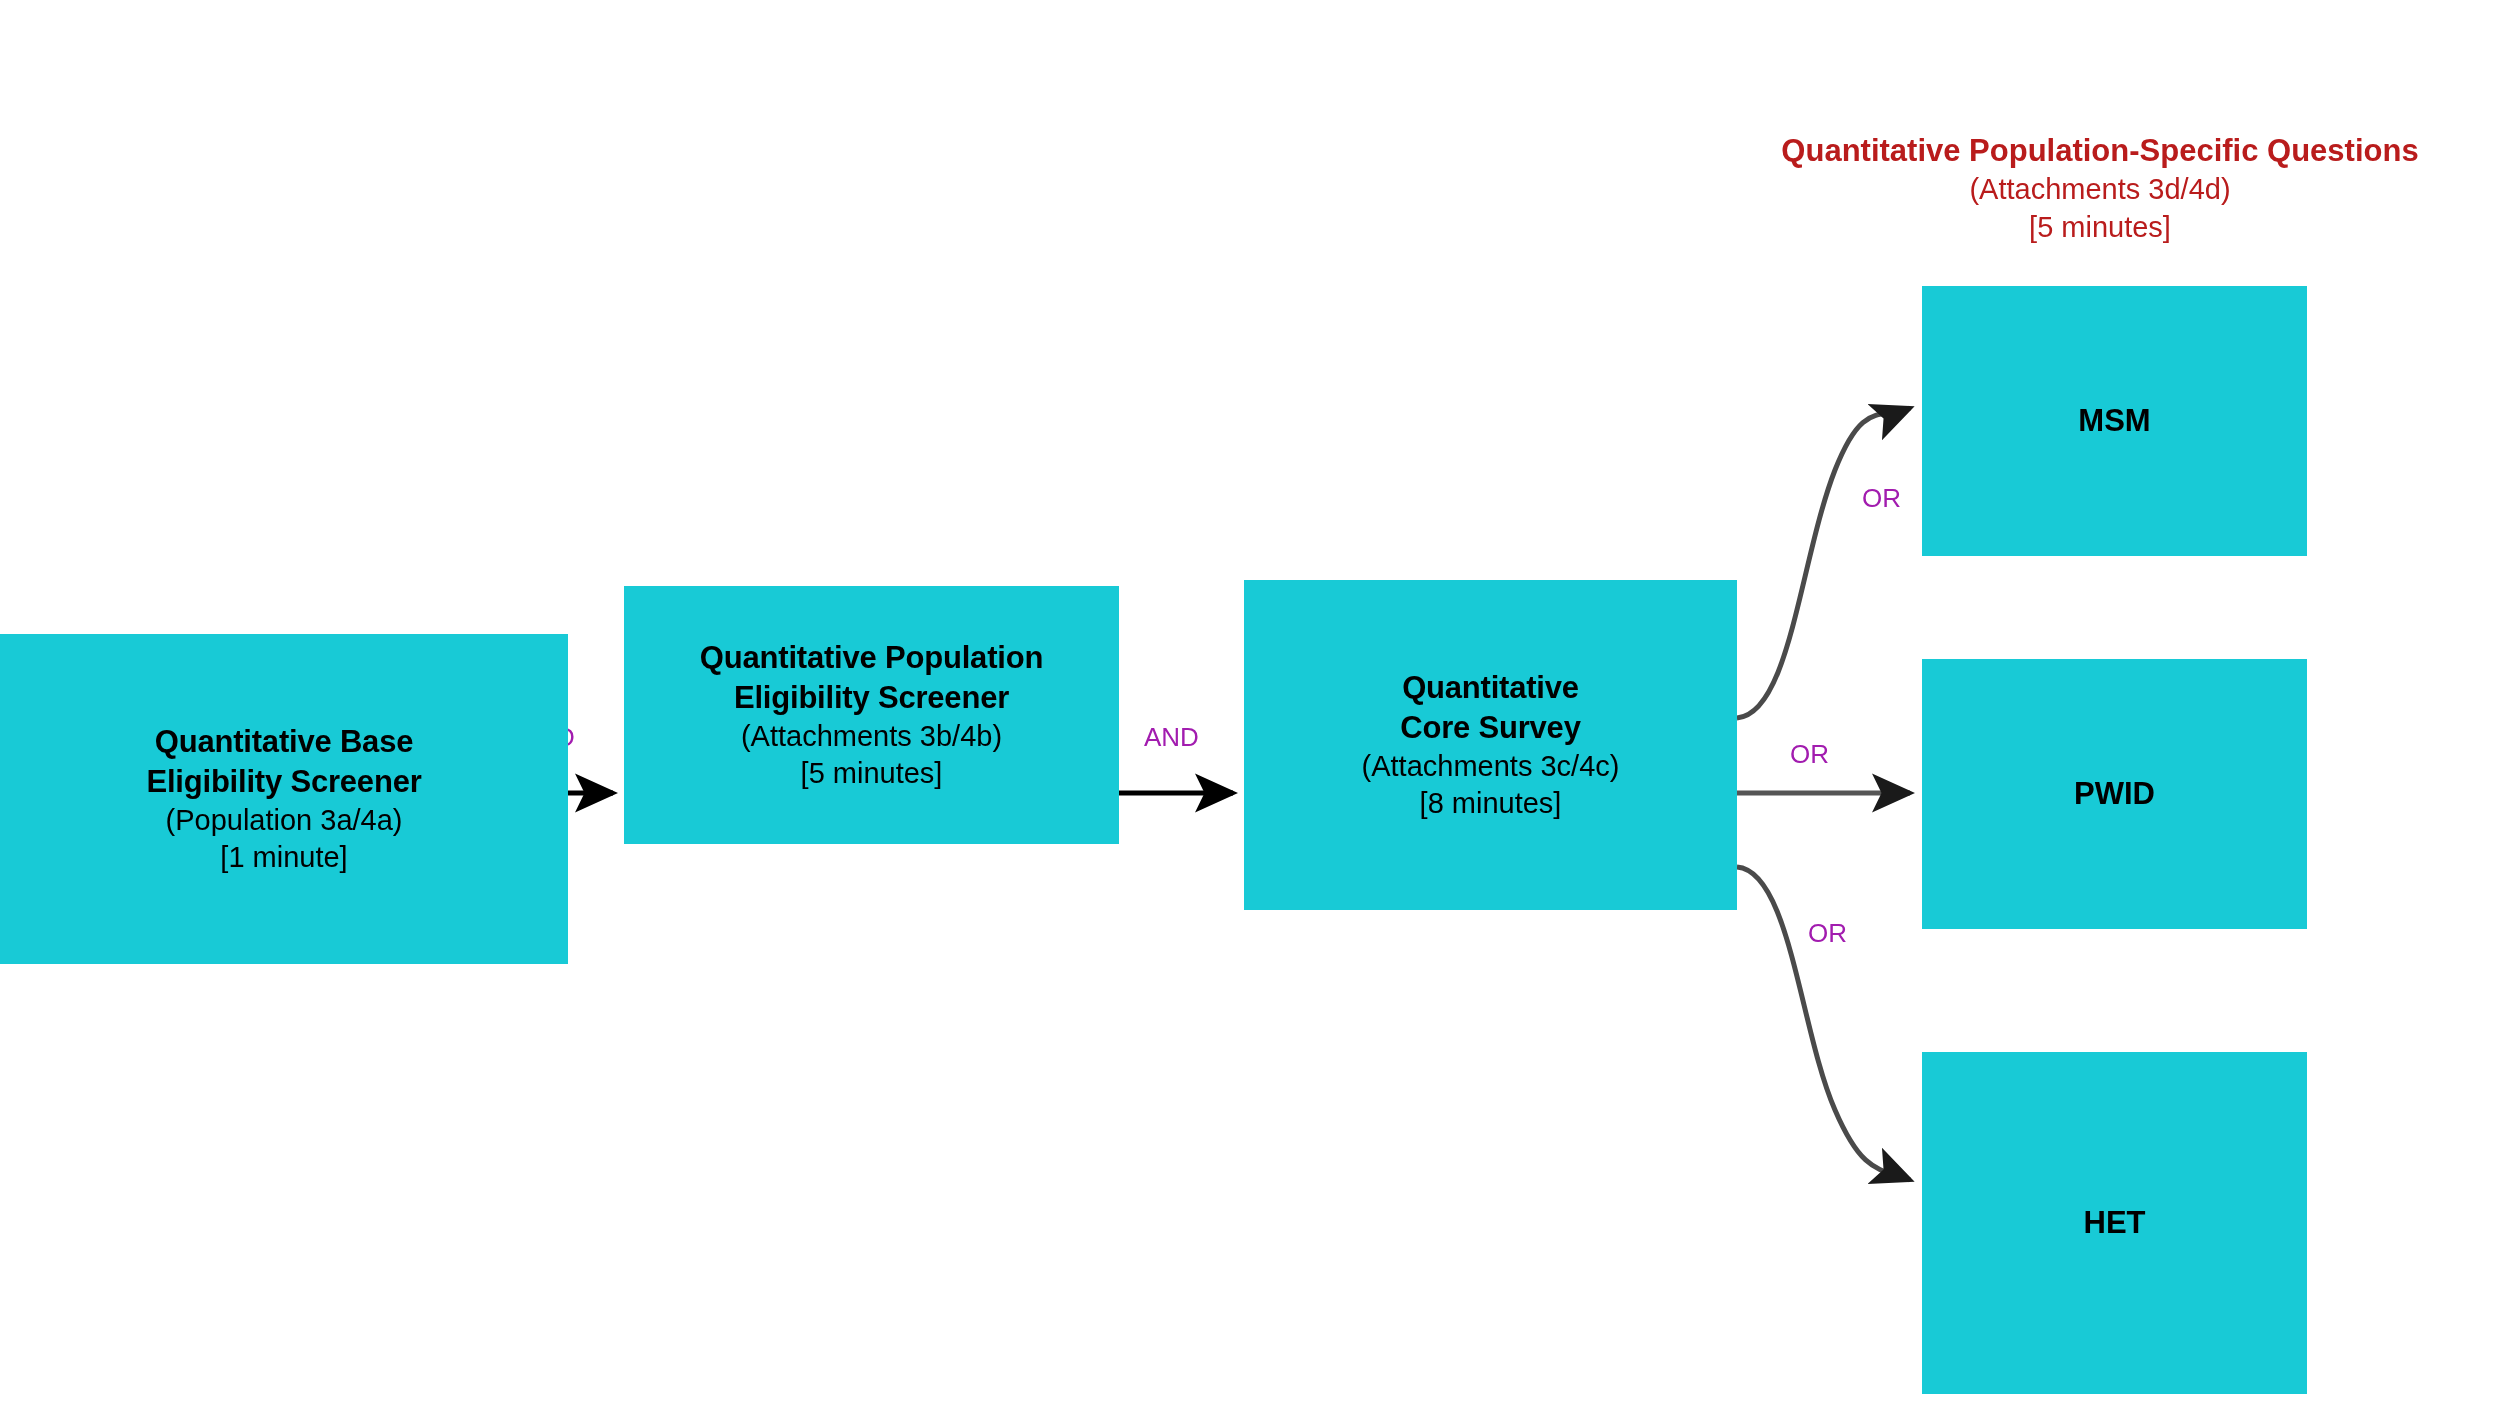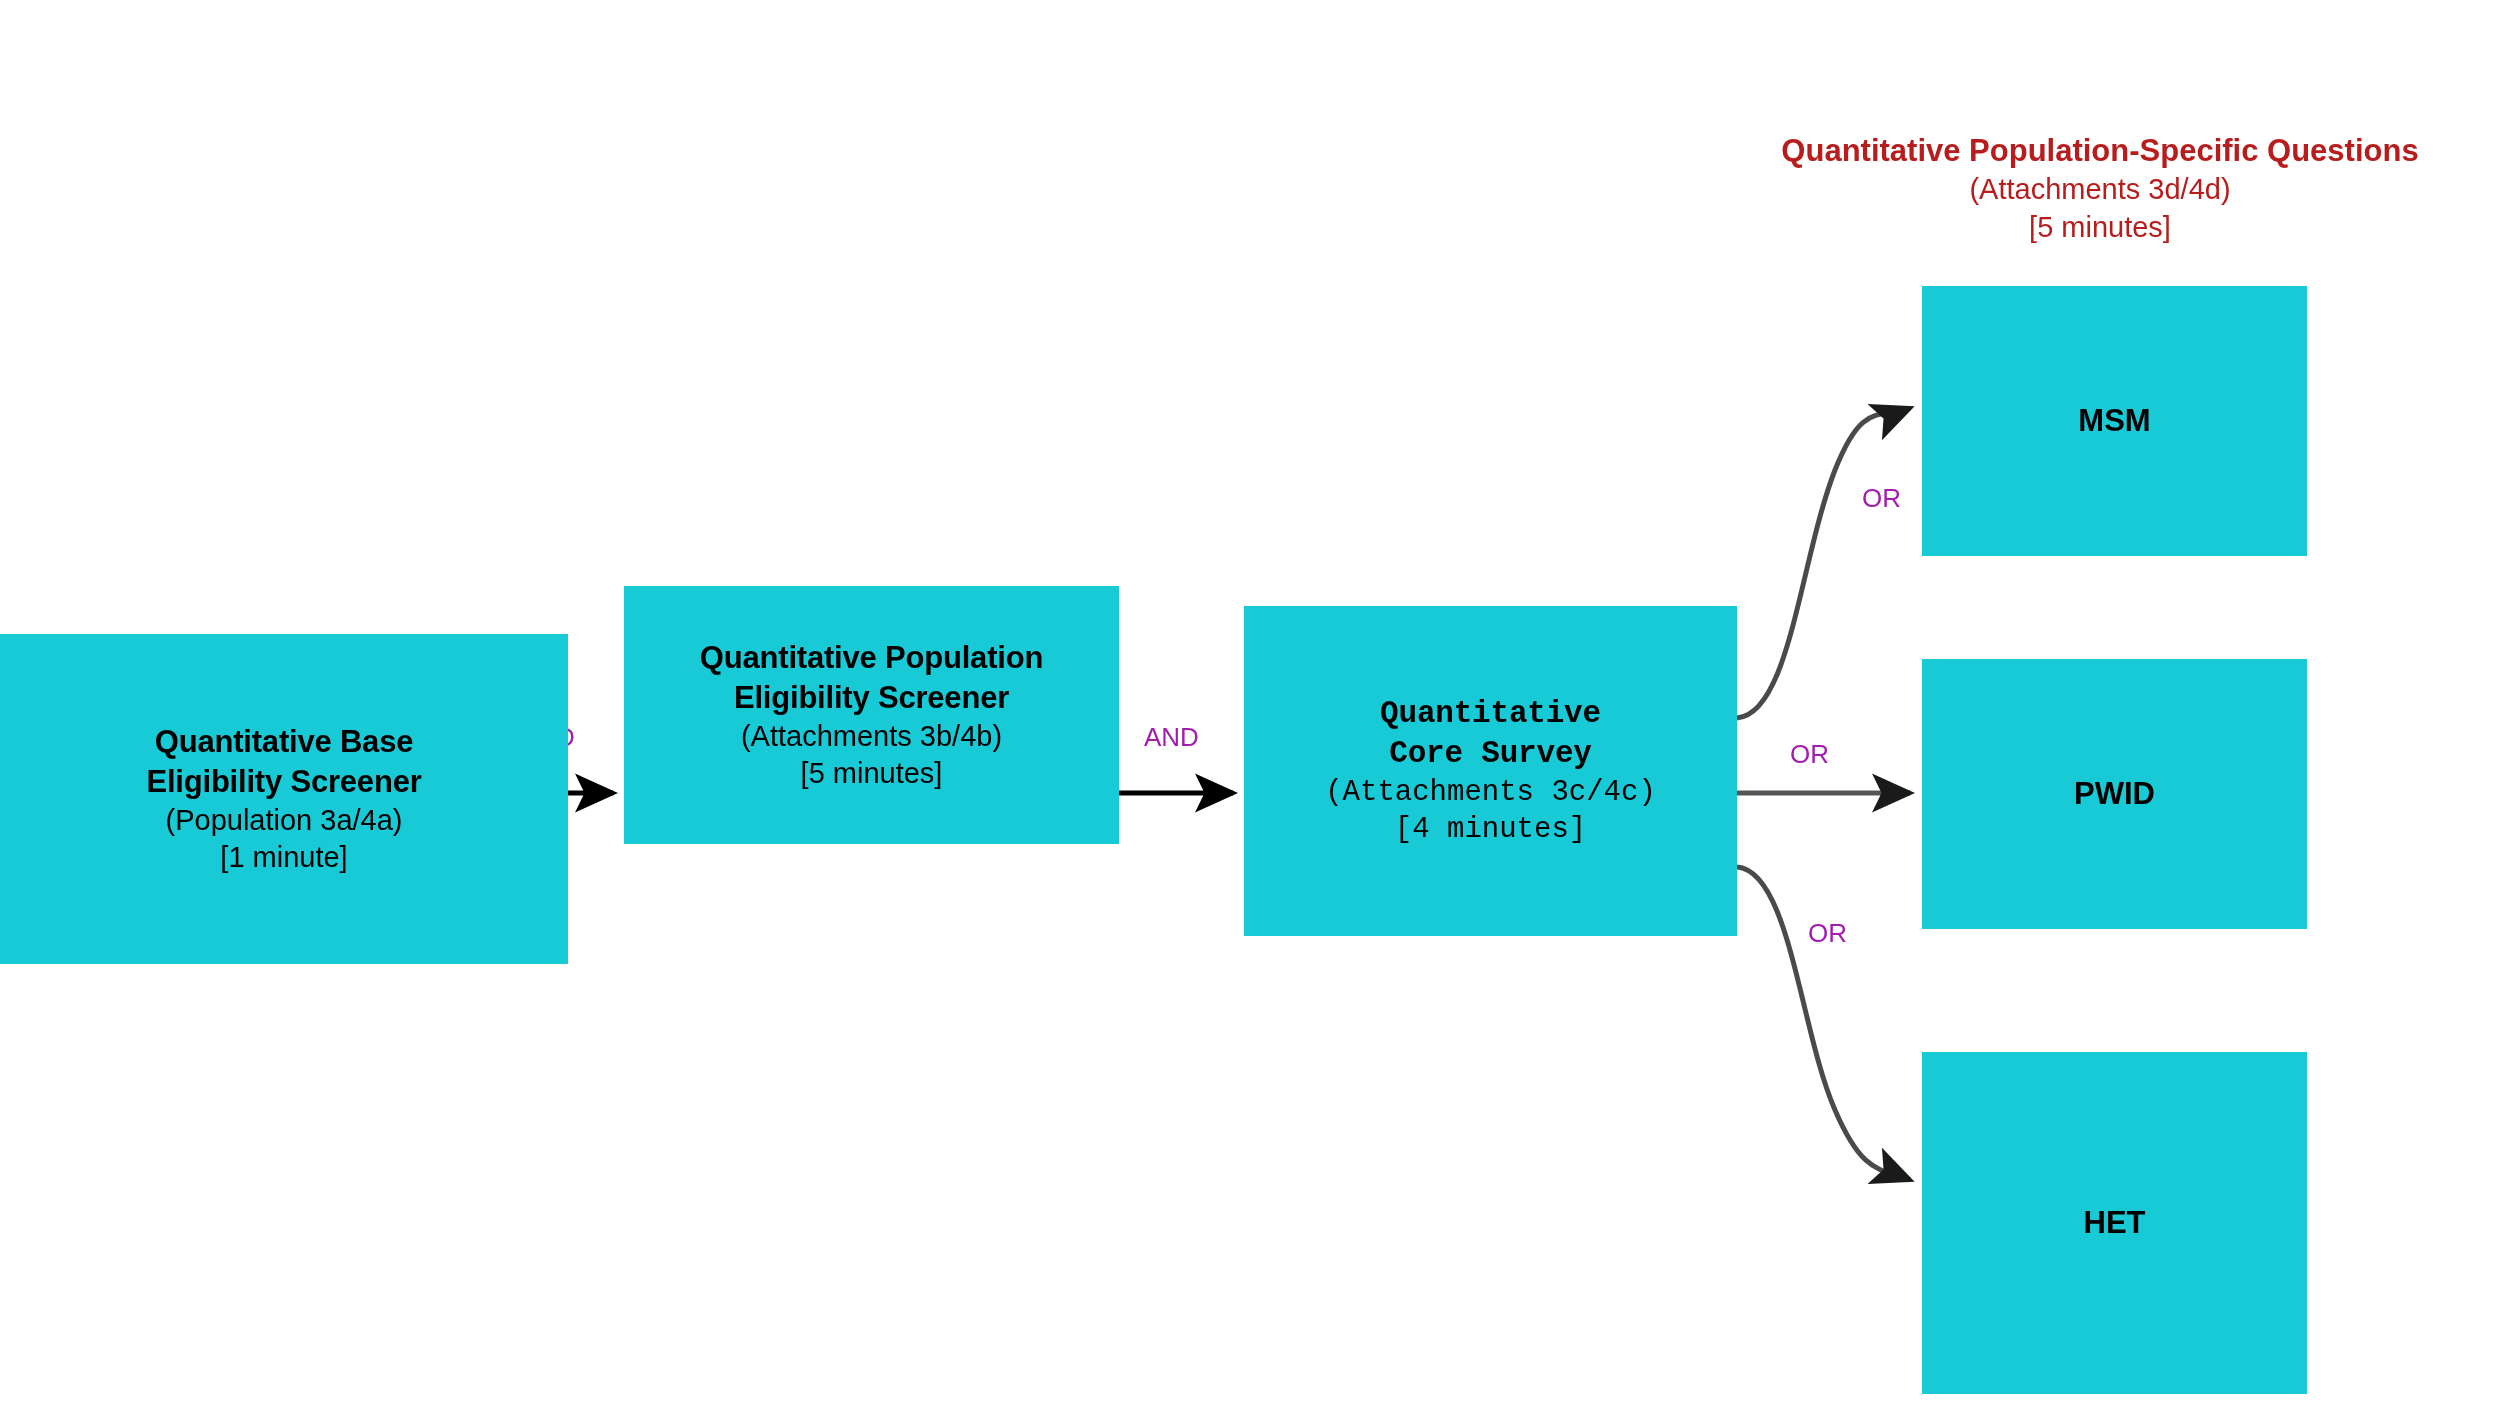--- a/index.html
+++ b/index.html
@@ -130,25 +130,25 @@
     <div class="sub">[1 minute]</div>
   </div>
 
   <div class="node" style="left:624px; top:586px; width:495px; height:258px;">
     <div class="ttl">Quantitative Population</div>
     <div class="ttl">Eligibility Screener</div>
     <div class="sub">(Attachments 3b/4b)</div>
     <div class="sub">[5 minutes]</div>
   </div>
 
-  <div class="node" style="left:1244px; top:606px; width:493px; height:330px;font-family:Liberation Mono, monospace;">
+  <div class="node" style="left:1244px; top:580px; width:493px; height:330px;">
     <div class="ttl">Quantitative</div>
     <div class="ttl">Core Survey</div>
     <div class="sub">(Attachments 3c/4c)</div>
-    <div class="sub">[4 minutes]</div>
+    <div class="sub">[8 minutes]</div>
   </div>
 
   <div class="node" style="left:1922px; top:286px; width:385px; height:270px;">
     <div class="simple-label">MSM</div>
   </div>
 
   <div class="node" style="left:1922px; top:659px; width:385px; height:270px;">
     <div class="simple-label">PWID</div>
   </div>
 

